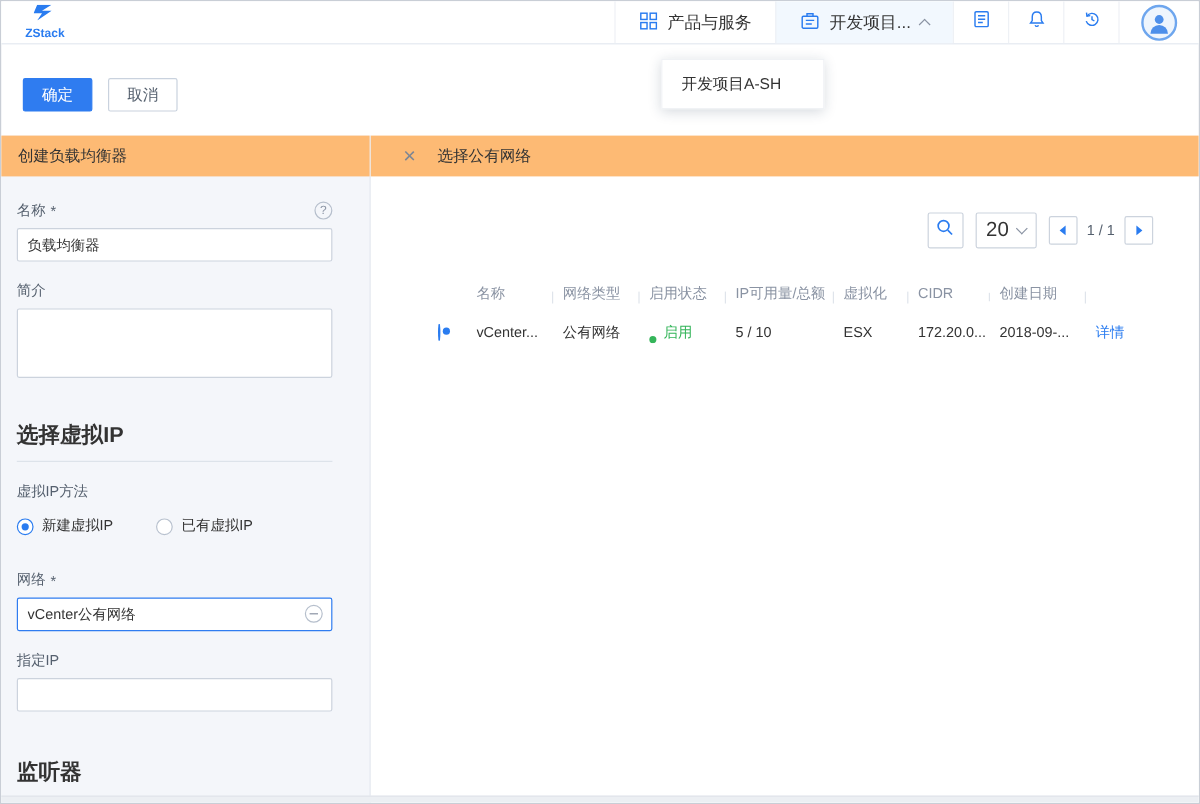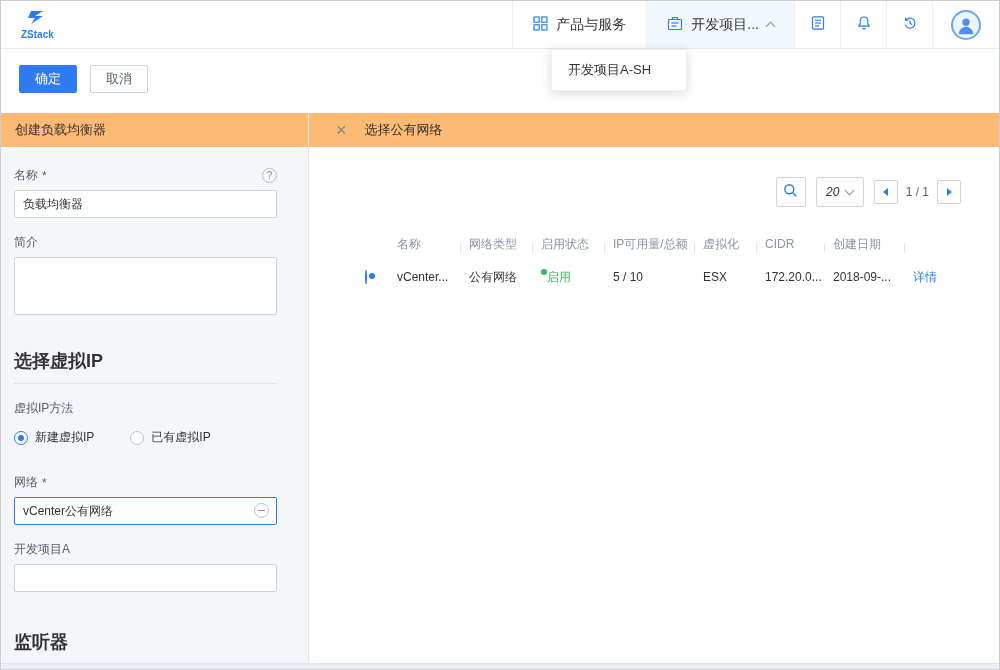--- a/index.html
+++ b/index.html
@@ -1,20 +1,20 @@
 <!DOCTYPE html>
 <html><head>
 <meta charset="utf-8">
 <style>
   * { margin:0; padding:0; box-sizing:border-box; }
   body { font-family:"Liberation Sans","DejaVu Sans",sans-serif; background:#fff; }
   .page { position:relative; width:1000px; height:670px; background:#fff; border:1px solid #c9ced6; overflow:hidden; }
 
   
-  .navbar { position:absolute; top:0; left:0; right:0; height:48px; background:#fff; border-bottom:1px solid #e4e9f0; display:flex; justify-content:space-between; align-items:stretch; }
+  .navbar { position:absolute; top:0; left:0; right:0; height:36px; background:#fff; border-bottom:1px solid #e4e9f0; display:flex; justify-content:space-between; align-items:stretch; }
   .logo { display:flex; flex-direction:column; align-items:center; justify-content:center; padding:0 20px; }
   .logo-text { font-size:10px; font-weight:bold; color:#2a7cf0; margin-top:1px; }
   .nav-right { display:flex; align-items:stretch; }
   .nav-item { display:flex; align-items:center; gap:8px; padding:0 20px; border-left:1px solid #eef1f5; font-size:14px; color:#333; cursor:pointer; }
   .nav-item.active { background:#f2f8fe; }
   .icon-btn { display:flex; align-items:center; justify-content:center; width:46px; border-left:1px solid #eef1f5; cursor:pointer; }
   .avatar-wrap { display:flex; align-items:center; padding:0 18px; border-left:1px solid #eef1f5; }
   .avatar { width:30px; height:30px; border-radius:50%; border:2px solid #6ea6ee; background:#eef5fd; display:flex; align-items:center; justify-content:center; overflow:hidden; }
   .caret { width:7px; height:7px; border-right:1.5px solid #8a93a3; border-bottom:1.5px solid #8a93a3; display:inline-block; }
   .caret.up { transform:rotate(-135deg); margin-top:4px; }
@@ -57,21 +57,21 @@
   .radio.checked::after { content:""; position:absolute; left:3px; top:3px; width:6px; height:6px; border-radius:50%; background:#2a7cf0; }
 
   
   .right-panel { flex:1; background:#fff; display:flex; flex-direction:column; }
   .right-panel .panel-head { padding:0 0 0 27px; gap:18px; }
   .close-icon { color:#7d8694; font-size:18px; line-height:1; cursor:pointer; }
   .close-icon::before { content:"\00d7"; }
   .toolbar { display:flex; justify-content:flex-end; align-items:center; gap:10px; padding:30px 38px 0 0; }
   .sq-btn { height:30px; border:1px solid #ccd3dd; border-radius:2px; background:#fff; display:flex; align-items:center; justify-content:center; cursor:pointer; }
   .search-btn { width:30px; }
-  .size-select { min-width:48px; gap:7px; font-size:12px; color:#333; padding:0 8px;font-style:italic; }
+  .size-select { min-width:48px; gap:7px; font-size:17px; color:#333; padding:0 8px; }
   .pager { display:flex; align-items:center; gap:8px; }
   .pg-btn { width:24px; height:24px; }
   .tri-left { width:0; height:0; border-top:4px solid transparent; border-bottom:4px solid transparent; border-right:5px solid #2a7cf0; }
   .tri-right { width:0; height:0; border-top:4px solid transparent; border-bottom:4px solid transparent; border-left:5px solid #2a7cf0; }
   .pg-text { font-size:12px; color:#55606e; }
 
   .table { margin:24px 30px 0 56px; }
   .trow { display:flex; align-items:center; }
   .thead { height:26px; font-size:12px; color:#8a93a3; }
   .tbody-row { height:40px; font-size:12px; color:#333; }
@@ -80,21 +80,21 @@
   .c-name { width:72px; }
   .c-type { width:72px; }
   .c-status { width:72px; }
   .c-ip { width:90px; }
   .c-virt { width:62px; }
   .c-cidr { width:68px; }
   .c-date { width:80px; }
   .c-action { width:56px; }
   .thead .cell::after { content:""; position:absolute; right:8px; top:7px; width:1px; height:12px; background:#dfe4eb; }
   .thead .c-radio::after, .thead .c-action::after { display:none; }
-  .status-green { color:#35b55a; display:flex; align-items:flex-start; }
+  .status-green { color:#35b55a; display:flex; align-items:flex-end; gap:6px; }
   .dot { width:6px; height:6px; border-radius:50%; background:#35b55a; flex:none; }
   .detail-link { color:#2a7cf0; cursor:pointer; }
 
   .hscroll { position:absolute; left:0; right:0; bottom:0; height:6px; background:#eceff3; border-top:1px solid #e0e4ea; }
 </style>
 </head>
 <body>
 
 <div class="page">
 
@@ -227,21 +227,21 @@
         <div class="field-label" style="margin-top:28px;">
           <span>网络</span>
           <span class="req">*</span>
         </div>
         <div class="input-wrap">
           <input class="tin focused" style="padding-right: 30px;" value="vCenter公有网络">
           <span class="minus-icon"></span>
         </div>
 
         <div class="field-label">
-          <span>开发项目A</span>
+          <span>指定IP</span>
         </div>
         <input class="tin" style="">
 
         <div class="section-title" style="margin-top:38px;">监听器</div>
 
         
       </div>
     </aside>
 
     <section class="right-panel">

